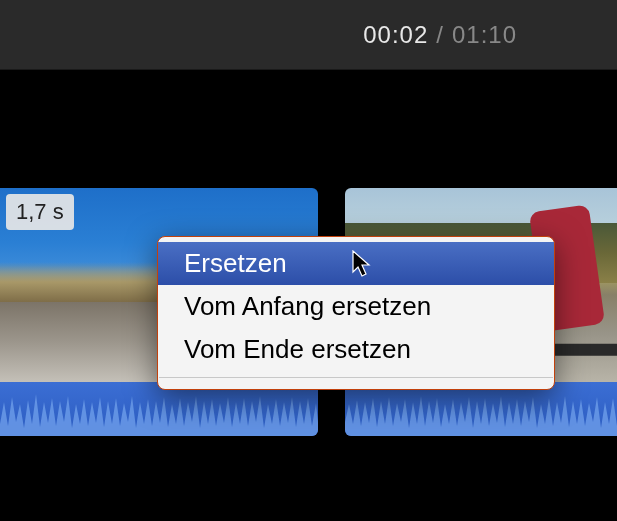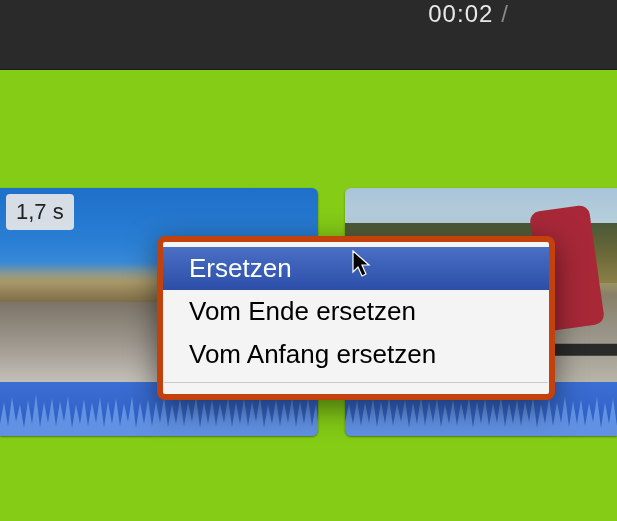--- a/index.html
+++ b/index.html
@@ -13,42 +13,42 @@
       background: #3a3a3a;
       font-family: "Helvetica Neue", Helvetica, Arial, sans-serif;
       overflow: hidden;
       position: relative;
     }
     .toolbar {
       height: 70px;
       background: #2a2a2a;
       border-bottom: 1px solid #1a1a1a;
       display: flex;
-      align-items: flex-start;
+      align-items: center;
       justify-content: flex-end;
       padding-right: 100px;
       font-size: 24px;
       letter-spacing: 1px;
     }
     .time-current {
       color: #e8e8e8;
       font-weight: 400;
     }
     .time-sep {
       color: #888;
       margin: 0 8px;
     }
     .time-total {
       color: #888;
     }
     .timeline-area {
       position: relative;
       width: 100%;
       height: 451px;
-      background: #84cc16;
+      background: #000000;
       padding-top: 40px;
     }
     .clip {
       position: absolute;
       height: 248px;
       border-radius: 6px;
       overflow: hidden;
       box-shadow: 0 1px 2px rgba(0,0,0,0.4);
     }
     .clip-video {
@@ -179,21 +179,21 @@
       border-radius: 4px;
       font-weight: 400;
       z-index: 5;
     }
     .context-menu {
       position: absolute;
       top: 166px;
       left: 157px;
       width: 398px;
       background: #f4f4f4;
-      border: 6px solid #c2410c;
+      border: 1px solid #c2410c;
       border-radius: 8px;
       box-shadow: 0 8px 30px rgba(0,0,0,0.5);
       z-index: 100;
       padding: 5px 0;
       font-size: 26px;
     }
     .menu-item {
       padding: 4px 26px;
       color: #000;
       cursor: default;
@@ -215,20 +215,21 @@
       z-index: 200;
       pointer-events: none;
     }
   </style>
 </head>
 <body>
 
 <div class="toolbar">
   <span class="time-current">00:02</span>
   <span class="time-sep">/</span>
+  <span class="time-total">01:10</span>
 </div>
 
 <div class="timeline-area">
 
   <div class="clip clip-left">
     <div class="clip-video">
       <div class="scene-left">
         <div class="skater"></div>
       </div>
       <div class="duration-badge">1,7 s</div>
@@ -248,22 +249,22 @@
     </div>
     <div class="clip-audio">
       <svg class="waveform" viewBox="0 0 272 54" preserveAspectRatio="none">
         <path d="M0,40 L4,22 L8,42 L12,18 L16,44 L20,20 L24,41 L28,16 L32,45 L36,19 L40,42 L44,15 L48,44 L52,21 L56,40 L60,17 L64,46 L68,20 L72,42 L76,14 L80,44 L84,19 L88,41 L92,16 L96,45 L100,22 L104,42 L108,17 L112,44 L116,20 L120,40 L124,15 L128,46 L132,19 L136,42 L140,16 L144,44 L148,21 L152,41 L156,14 L160,45 L164,20 L168,42 L172,17 L176,44 L180,19 L184,40 L188,15 L192,46 L196,22 L200,42 L204,16 L208,44 L212,20 L216,41 L220,14 L224,45 L228,19 L232,42 L236,17 L240,44 L244,21 L248,40 L252,15 L256,46 L260,20 L264,42 L268,16 L272,44 L272,54 L0,54 Z" fill="#6a9ae8" opacity="0.85"></path>
       </svg>
     </div>
   </div>
 
   <div class="context-menu">
     <div class="menu-item highlighted">Ersetzen</div>
+    <div class="menu-item">Vom Anfang ersetzen</div>
     <div class="menu-item">Vom Ende ersetzen</div>
-    <div class="menu-item">Vom Anfang ersetzen</div>
     <div class="menu-divider"></div>
   </div>
 
   <svg class="cursor" width="24" height="30" viewBox="0 0 24 30">
     <path d="M1,1 L1,22 L6,17 L10,26 L14,24 L10,15 L17,15 Z" fill="#000" stroke="#fff" stroke-width="1.2"></path>
   </svg>
 
 </div>
 
 </body></html>

